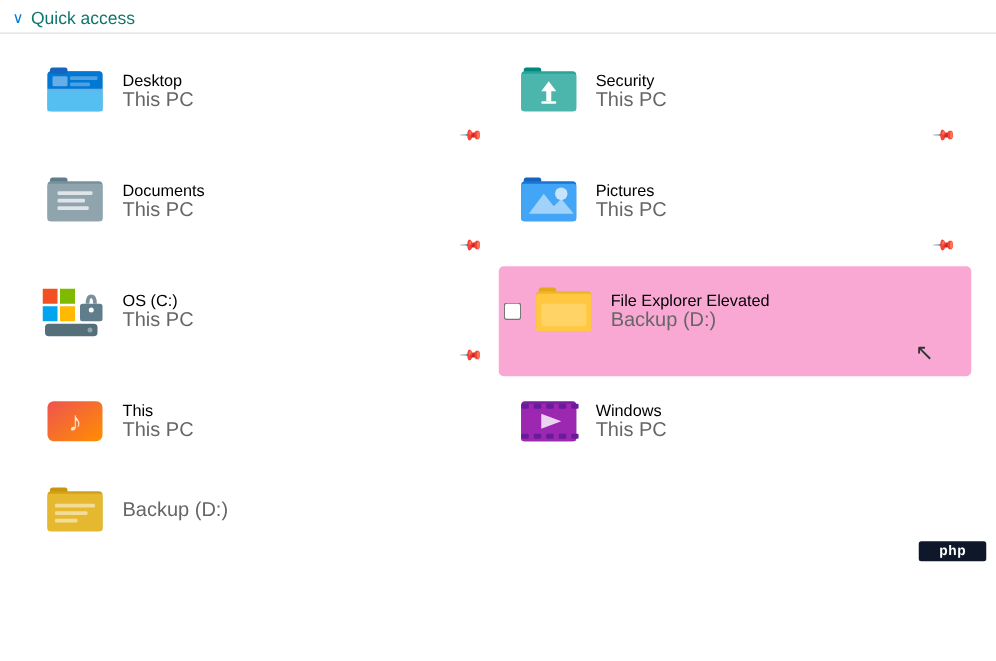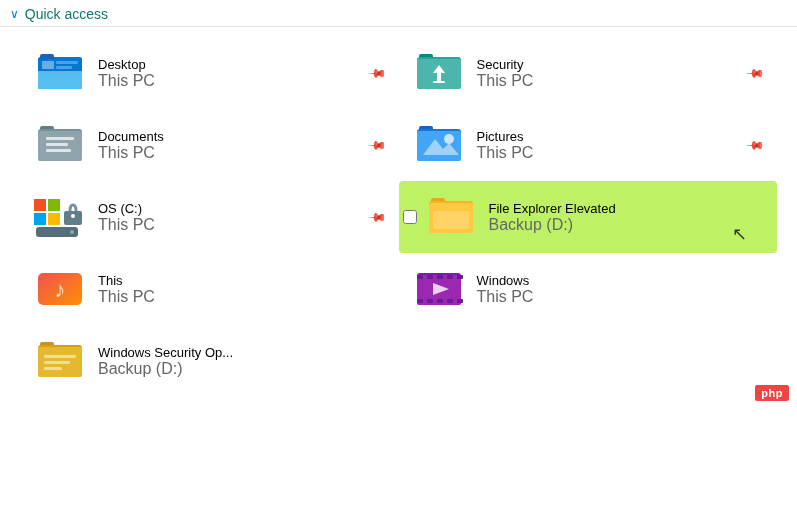--- a/index.html
+++ b/index.html
@@ -33,29 +33,30 @@
 
     .grid-container {
       display: grid;
       grid-template-columns: 1fr 1fr;
       padding: 10px 20px;
       gap: 0;
     }
 
     .grid-item {
       display: flex;
-      align-items: center;
+      flex-direction: column;
+      align-items: flex-end;
       padding: 10px 14px;
       position: relative;
       border-radius: 4px;
       cursor: pointer;
     }
 
     .grid-item.selected {
-      background: #bef264;
+      background: #f9a8d4;
     }
 
     .item-row {
       display: flex;
       align-items: center;
       gap: 12px;
       width: 100%;
     }
 
     .item-icon {
@@ -281,23 +282,22 @@
           <rect x="4" y="3" width="14" height="5" rx="2" fill="#c8960c"></rect>
           <rect x="2" y="6" width="44" height="32" rx="3" fill="#d4a017"></rect>
           <rect x="2" y="8" width="44" height="30" rx="2" fill="#e6b830"></rect>
 
           <rect x="8" y="16" width="32" height="3" rx="1" fill="white" opacity="0.5"></rect>
           <rect x="8" y="22" width="26" height="3" rx="1" fill="white" opacity="0.5"></rect>
           <rect x="8" y="28" width="18" height="3" rx="1" fill="white" opacity="0.5"></rect>
         </svg>
       </div>
       <div class="item-text">
-        <span class="item-name">Windows Security Op...</span>
         <span class="item-location">Backup (D:)</span>
       </div>
     </div>
   </div>
 
 </div>
 
-<div style="position:absolute; bottom:6px; right:8px; background:#ef4444; color:white; font-size:11px; font-weight:bold; padding:2px 6px; border-radius:2px; letter-spacing:0.5px;">php</div>
+<div style="position:absolute; bottom:6px; right:8px; background:#0f172a; color:white; font-size:11px; font-weight:bold; padding:2px 16px; border-radius:2px; letter-spacing:0.5px;">php</div>
 
 </div>
 
 </body></html>

